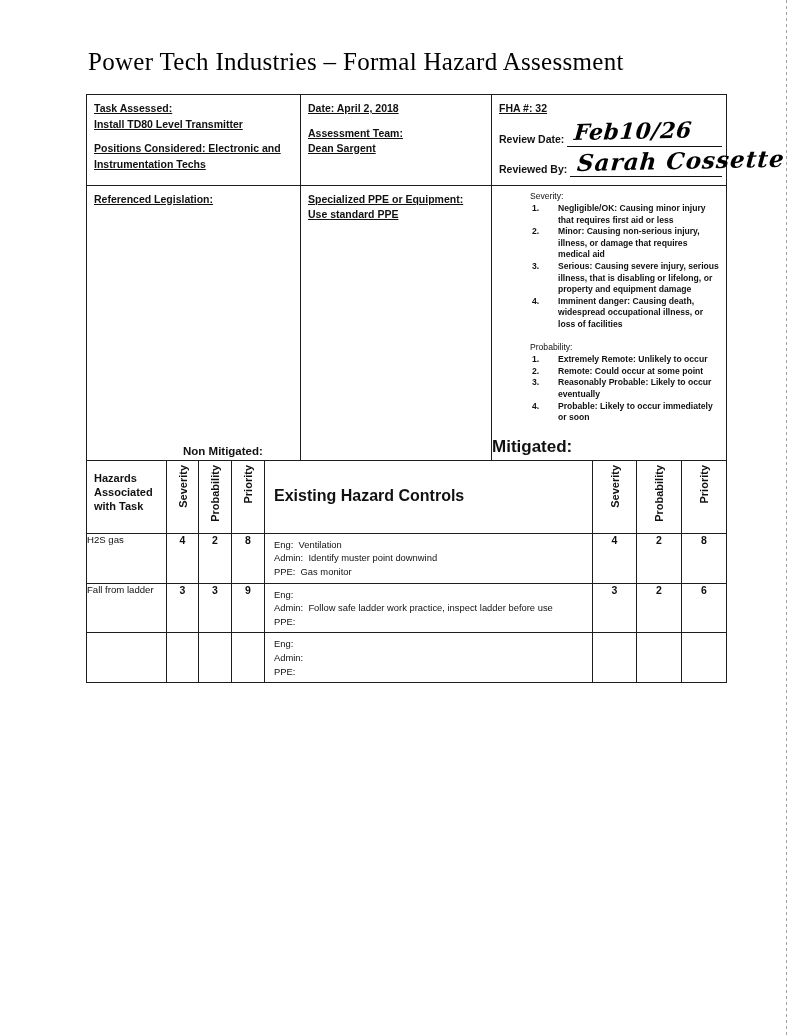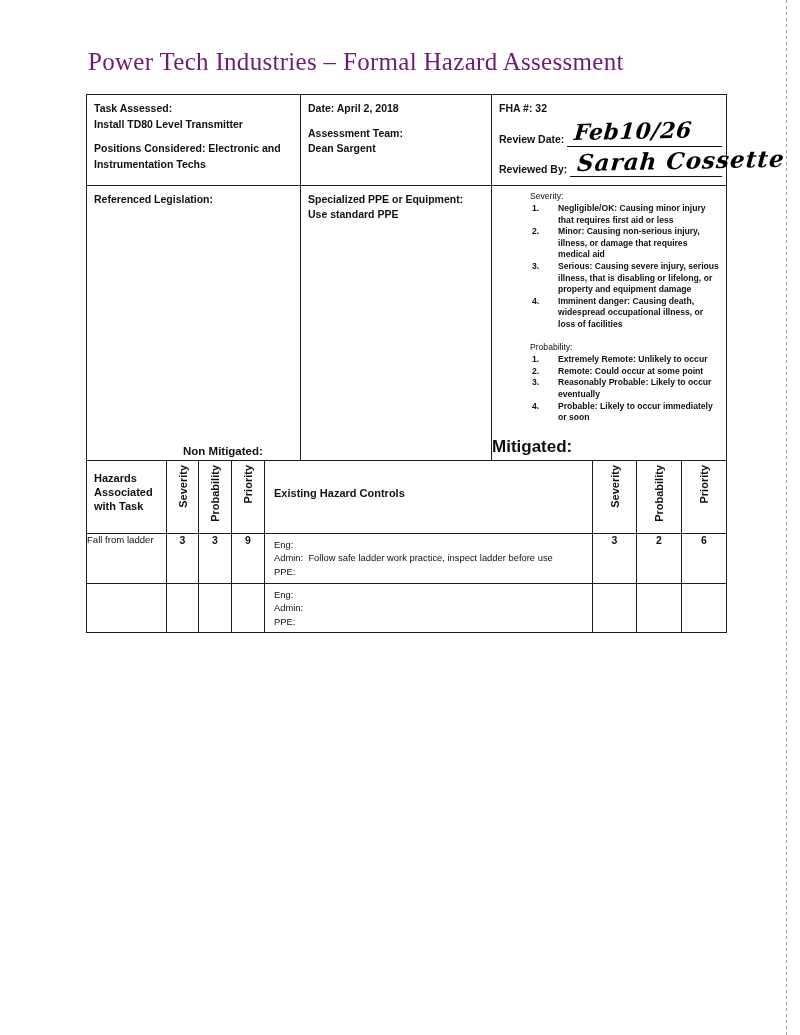--- a/index.html
+++ b/index.html
@@ -32,21 +32,21 @@
     );
   }
 
   .page-title {
     position: absolute;
     left: 88px;
     top: 48px;
     font-family: "Liberation Serif", serif;
     font-size: 25px;
     letter-spacing: 0.3px;
-    color: #701a75;
+    color: #000000;
     white-space: nowrap;
   }
 
   .sheet {
     position: absolute;
     left: 86px;
     top: 94px;
     width: 640px;
   }
 
@@ -55,21 +55,21 @@
     width: 640px;
     table-layout: fixed;
   }
   table.fha td {
     border: 1px solid #1d1d1d;
     vertical-align: top;
     padding: 0;
   }
 
   .cellpad { padding: 6px 7px 8px 7px; }
-  .bold-lines { font-weight: bold; font-size: 10.5px; line-height: 15.5px; }
+  .bold-lines { font-weight: bold; font-size: 10.5px; line-height: 15.5px; text-decoration: underline; }
   .spacer-line { height: 9px; }
 
   
   .hw-row {
     display: flex;
     align-items: flex-end;
     margin-top: 7px;
     position: relative;
     justify-content: flex-end;
   }
@@ -154,21 +154,21 @@
   }
   .vert-cell { text-align: center; height: 72px; vertical-align: bottom; padding: 0; }
   .hdr-hazard {
     font-weight: bold;
     font-size: 11px;
     line-height: 14px;
     padding: 10px 0 0 7px;
   }
   .hdr-controls {
     font-weight: bold;
-    font-size: 11px;
+    font-size: 16px;
     padding: 26px 0 0 9px;
   }
   .num-cell {
     text-align: center;
     font-size: 10.5px;
     font-weight: bold;
     padding-top: 5px;
   }
   .hz-name {
     font-size: 9.6px;
@@ -310,20 +310,36 @@
           <div class="vert">Severity</div>
         </td>
         <td class="vert-cell">
           <div class="vert">Probability</div>
         </td>
         <td class="vert-cell">
           <div class="vert">Priority</div>
         </td>
       </tr>
 
+      <tr>
+        <td class="hz-name">H2S gas</td>
+        <td class="num-cell">4</td>
+        <td class="num-cell">2</td>
+        <td class="num-cell">8</td>
+        <td>
+          <div class="ctrl-cell">
+            <div class="ctrl-line">Eng:  Ventilation</div>
+            <div class="ctrl-line">Admin:  Identify muster point downwind</div>
+            <div class="ctrl-line">PPE:  Gas monitor</div>
+          </div>
+        </td>
+        <td class="num-cell">4</td>
+        <td class="num-cell">2</td>
+        <td class="num-cell">8</td>
+      </tr>
 
 
 
 
       <tr>
         <td class="hz-name">Fall from ladder</td>
         <td class="num-cell">3</td>
         <td class="num-cell">3</td>
         <td class="num-cell">9</td>
         <td>

